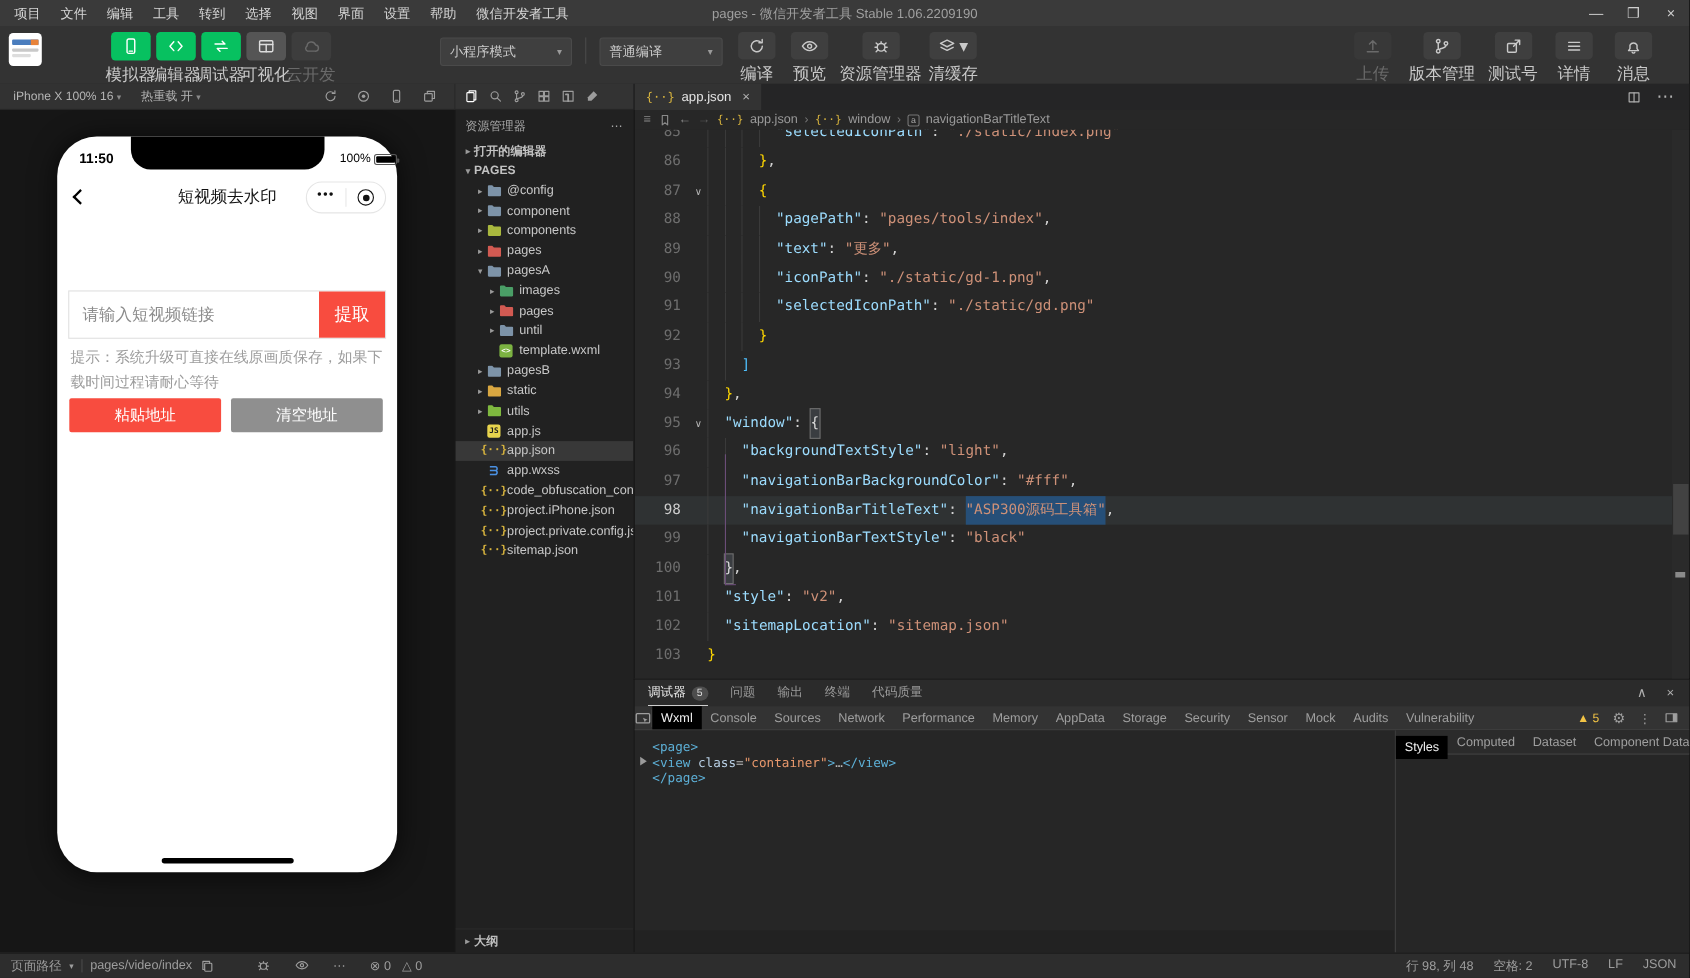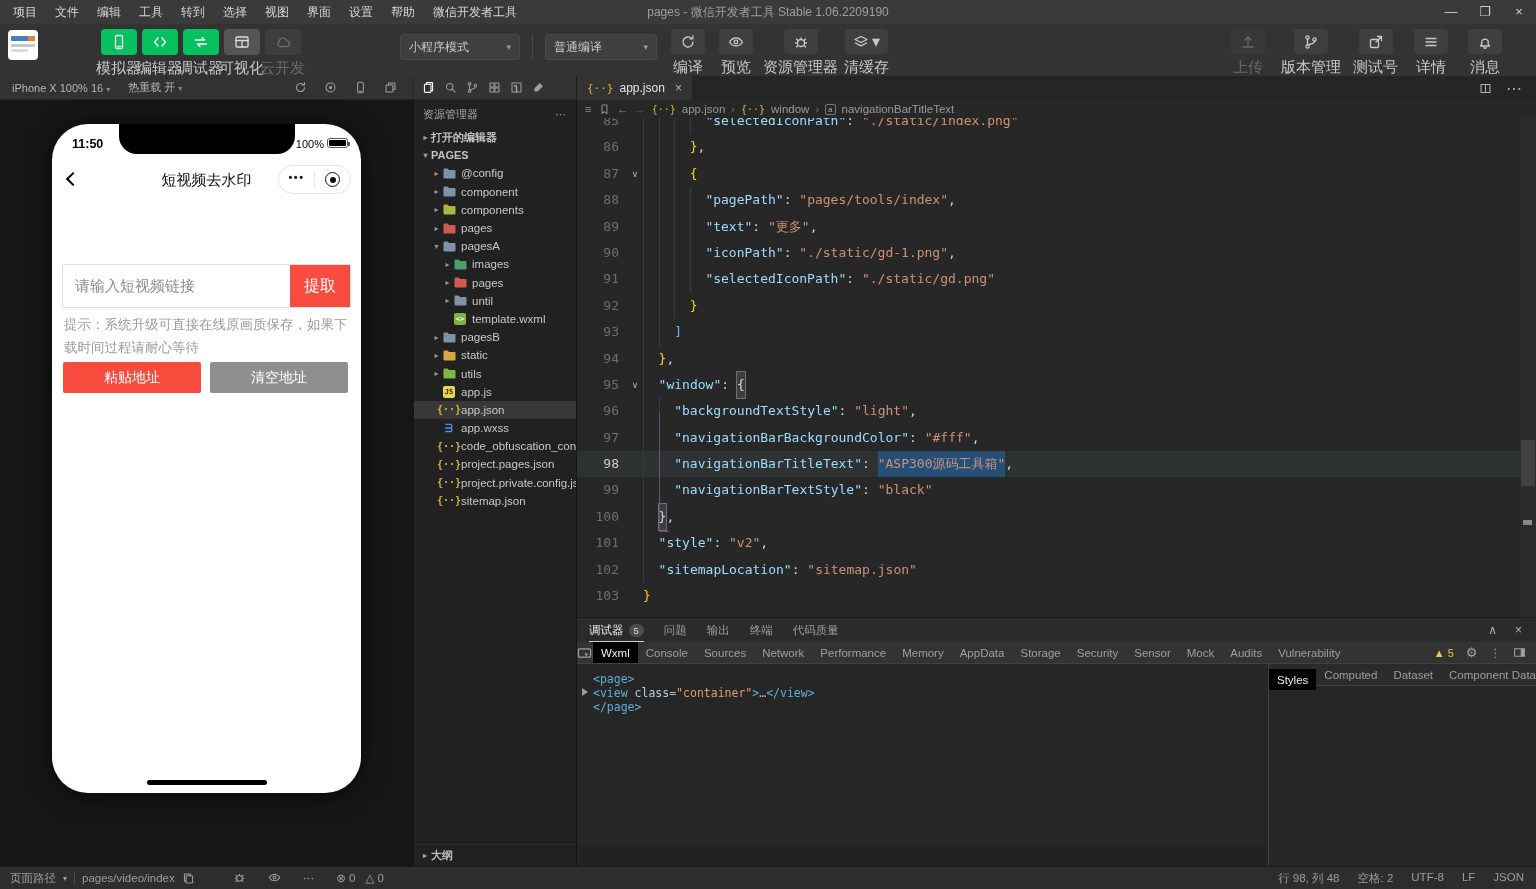--- a/index.html
+++ b/index.html
@@ -52,21 +52,21 @@
   .tab { height:24px; background:#333; display:flex; align-items:center; padding:0 10px; gap:6px; font-size:12px; color:#e4e4e4; }
   .tab .json-ic { color:#d8b43e; font-family:"DejaVu Sans Mono",monospace; font-size:11px; }
   .tab .close { color:#b5b5b5; margin-left:4px; font-size:12px; }
   .tabbar-right { margin-left:auto; display:flex; align-items:center; gap:14px; padding-right:14px; color:#b0b0b0; }
 
   
   .sim-area { position:absolute; left:0; top:100px; width:413px; bottom:23px; background:#161616; }
   .phone { position:absolute; left:52px; top:24px; width:309px; height:669px; background:#fff; border-radius:36px; box-shadow:0 2px 24px rgba(0,0,0,.65); color:#111; }
   .notch { position:absolute; left:50%; transform:translateX(-50%); top:0; width:176px; height:30px; background:#000; border-radius:0 0 18px 18px; }
   .ptime { position:absolute; left:20px; top:13px; font-size:12.5px; font-weight:bold; color:#000; }
-  .pbattery { position:absolute; right:13px; top:14px; display:flex; align-items:flex-start; gap:3px; font-size:11px; color:#000; }
+  .pbattery { position:absolute; right:0; top:14px; display:flex; align-items:flex-end; gap:3px; font-size:11px; color:#000; }
   .batt { width:21px; height:10px; border:1px solid #555; border-radius:2.5px; padding:1px; position:relative; }
   .batt i { display:block; height:100%; width:100%; background:#000; border-radius:1px; }
   .batt:after { content:""; position:absolute; right:-3px; top:2.5px; width:2px; height:4px; background:#555; border-radius:0 1px 1px 0; }
   .pnav { position:absolute; top:36px; left:0; right:0; height:40px; }
   .back-chevron { position:absolute; left:16px; top:14px; width:10px; height:10px; border-left:2.5px solid #000; border-bottom:2.5px solid #000; transform:rotate(45deg); }
   .pnav-title { text-align:center; line-height:40px; font-size:15px; color:#111; }
   .capsule { position:absolute; right:10px; top:5px; width:73px; height:29px; border:1px solid #e5e5e5; border-radius:15px; background:#fff; display:flex; align-items:center; }
   .cap-half { flex:1; display:flex; align-items:center; justify-content:center; }
   .cap-dots { letter-spacing:1.5px; font-size:11px; color:#111; font-weight:bold; line-height:1; padding-bottom:4px;}
   .cap-div { width:1px; height:17px; background:#e8e8e8; }
@@ -632,21 +632,21 @@
           <span class="ticon">
             <span class="f-glyph" style="color: rgb(216, 180, 62);">{··}</span>
           </span>
           <span>code_obfuscation_conf...</span>
         </div>
         <div class="trow" style="padding-left: 17px;">
           <span class="chev"></span>
           <span class="ticon">
             <span class="f-glyph" style="color: rgb(216, 180, 62);">{··}</span>
           </span>
-          <span>project.pages.json</span>
+          <span>project.iPhone.json</span>
         </div>
         <div class="trow" style="padding-left: 17px;">
           <span class="chev"></span>
           <span class="ticon">
             <span class="f-glyph" style="color: rgb(216, 180, 62);">{··}</span>
           </span>
           <span>project.private.config.js...</span>
         </div>
         <div class="trow" style="padding-left: 17px;">
           <span class="chev"></span>

